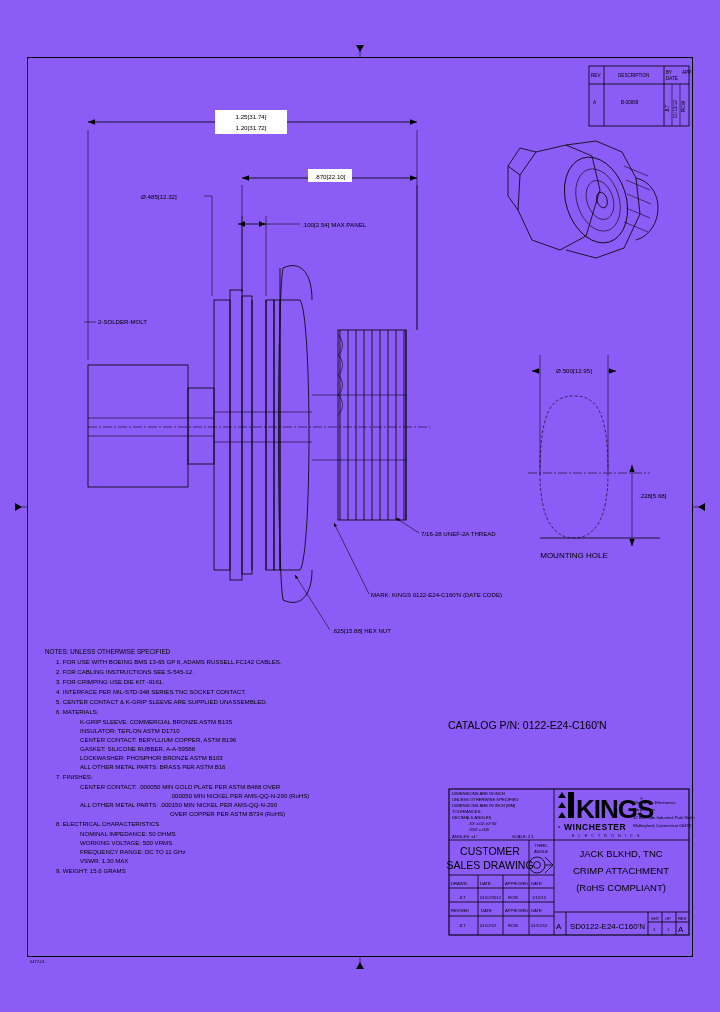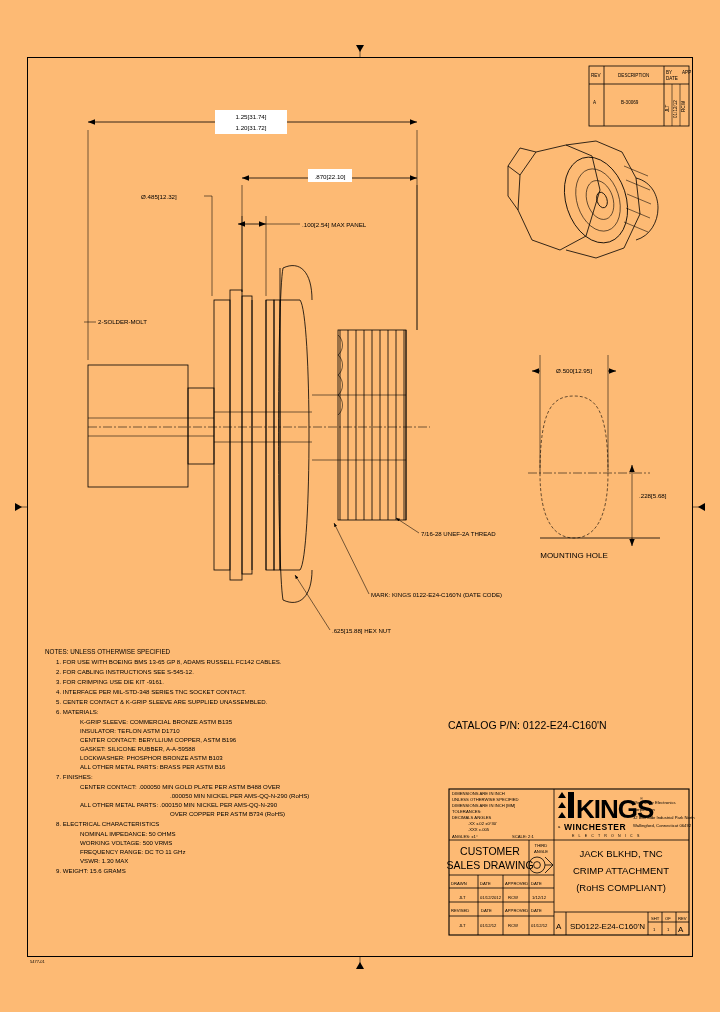--- a/index.html
+++ b/index.html
@@ -1,18 +1,18 @@
 <!DOCTYPE html>
 <html><head>
 <meta charset="utf-8">
 <style>
   html,body{margin:0;padding:0;background:#fff;}
   body{width:720px;height:1012px;position:relative;
        font-family:"Liberation Sans", sans-serif;color:#000;overflow:hidden;}
-  .sheet{position:absolute;inset:0;background:#fdba74;}
+  .sheet{position:absolute;inset:0;background:#8b5cf6;}
   .border-outer{position:absolute;left:27px;top:57px;width:666px;height:900px;
        border:1.2px solid #000;box-sizing:border-box;}
   svg{position:absolute;left:0;top:0;width:720px;height:1012px;overflow:visible;}
   text{font-family:"Liberation Sans", sans-serif;fill:#000;}
   .dim{font-size:6.2px;}
   .note{font-size:6.1px;}
   .noteh{font-size:6.3px;}
   .lead{font-size:6.1px;}
   .tbsm{font-size:4.2px;}
   .catalog{font-size:10.5px;}

